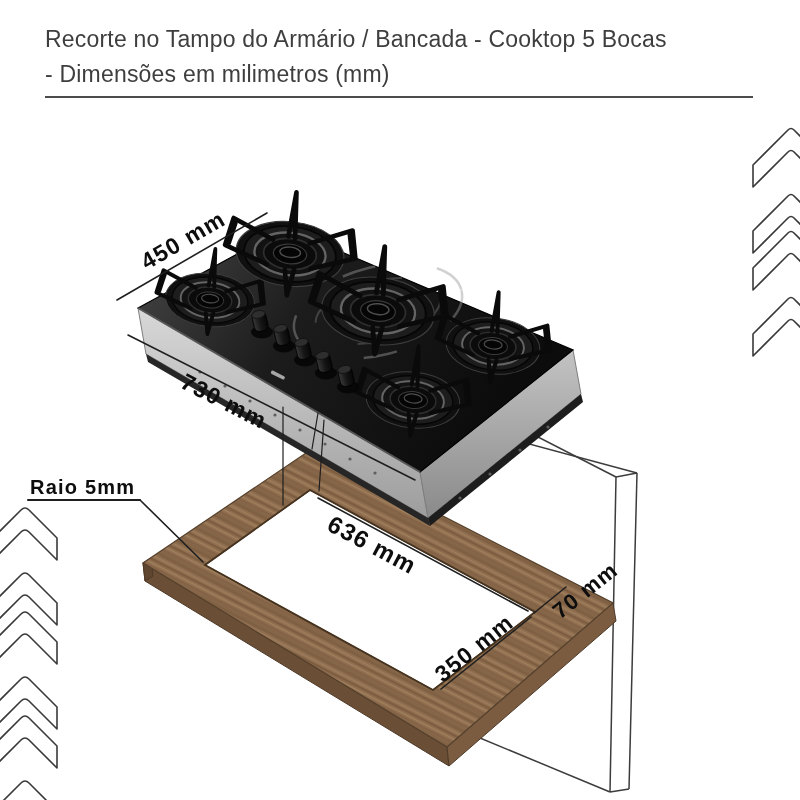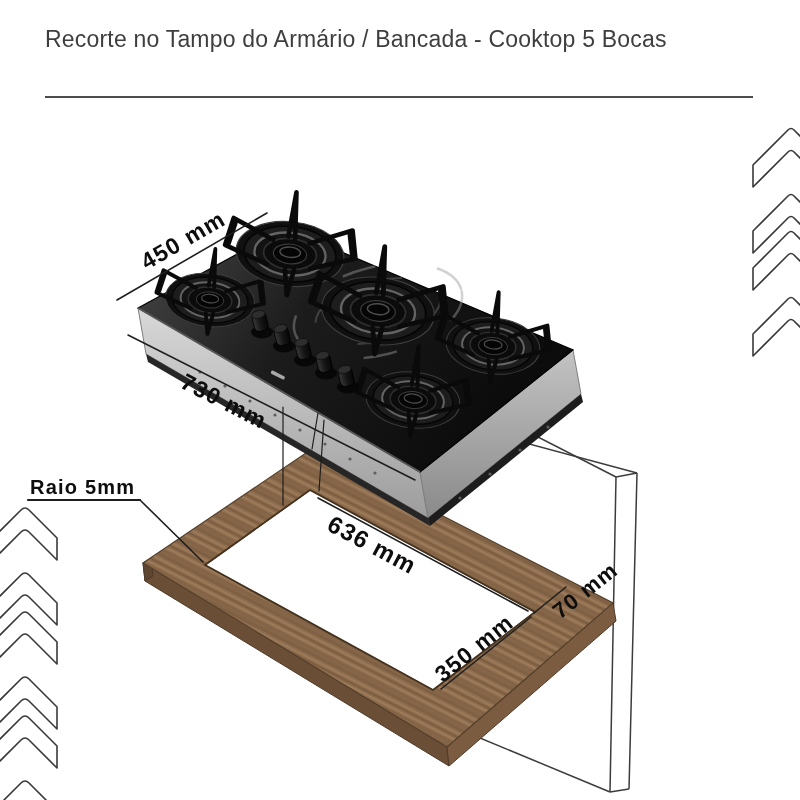--- a/index.html
+++ b/index.html
@@ -21,20 +21,21 @@
     letter-spacing:1.2px;
   }
 </style>
 </head>
 <body>
 
 <div class="page">
 
   <div class="title">
     <div>Recorte no Tampo do Armário / Bancada -  Cooktop 5 Bocas</div>
+    <div>- Dimensões em milimetros (mm)</div>
   </div>
   <div class="rule"></div>
 
   <svg class="diagram" width="800" height="800" viewBox="0 0 800 800">
     <defs>
       <linearGradient id="glassG" gradientUnits="userSpaceOnUse" x1="150" y1="230" x2="470" y2="440">
         <stop offset="0" stop-color="#454545"></stop>
         <stop offset="0.45" stop-color="#1c1c1c"></stop>
         <stop offset="1" stop-color="#0c0c0c"></stop>
       </linearGradient>

